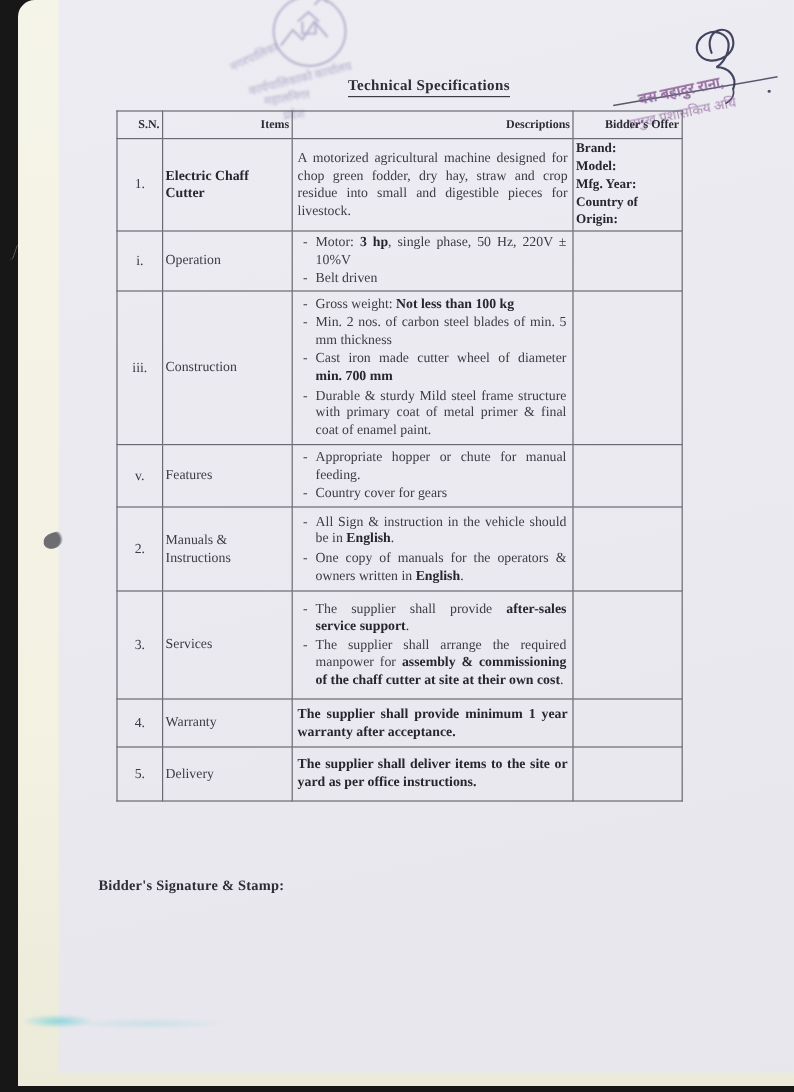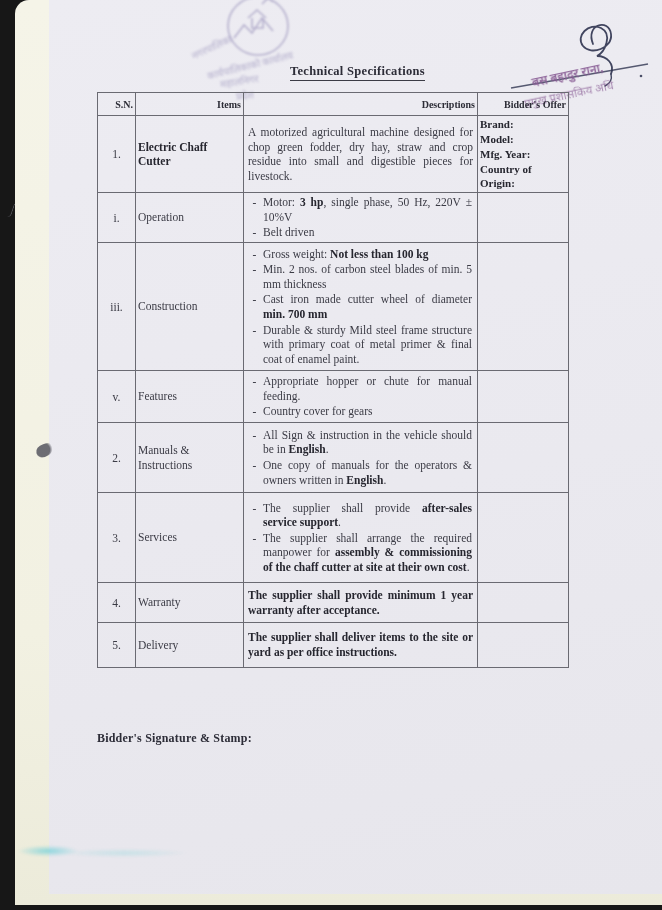--- a/index.html
+++ b/index.html
@@ -43,21 +43,21 @@
   td.c-offer{vertical-align:top;padding:3px 2px 2px 4px}
   .para{text-align:justify;padding:0 2px}
   .para.allbold{font-weight:bold;color:var(--bold-ink,#26262f)}
   .bul{display:flex;align-items:flex-start;margin:1px 0}
   .bul .dash{flex:0 0 17px;text-align:center}
   .bul .txt{flex:1;text-align:justify;padding-right:3px}
   b{font-weight:bold;color:var(--bold-ink,#26262f)}
   .offer-line{font-weight:bold;font-size:11px;line-height:1.35;color:var(--bold-ink,#26262f)}
   
   .sig-label{
-    position:absolute;left:97px;top:731px;
+    position:absolute;left:82px;top:731px;
     font-size:12px;font-weight:bold;color:#2d2d38;letter-spacing:.2px;
   }
   
   .seal{position:absolute;left:178px;top:-8px;width:160px;height:110px;pointer-events:none}
   .seal svg{position:absolute;left:0;top:0;opacity:.5;filter:blur(.8px)}
   .seal .sline{
     position:absolute;white-space:nowrap;font-size:10px;color:var(--seal,#7d74a8);
     opacity:.5;filter:blur(1.1px);font-family:"Liberation Serif",serif;
   }
   .sl1{left:12px;top:48px;transform:rotate(-25deg)}

